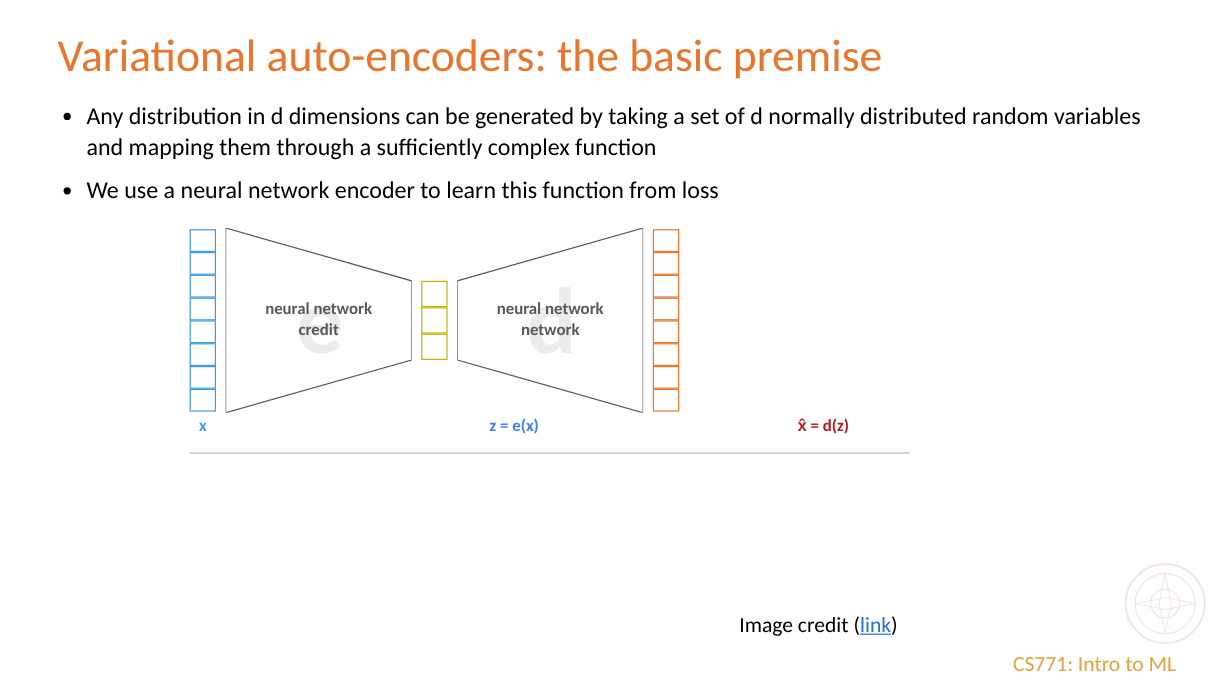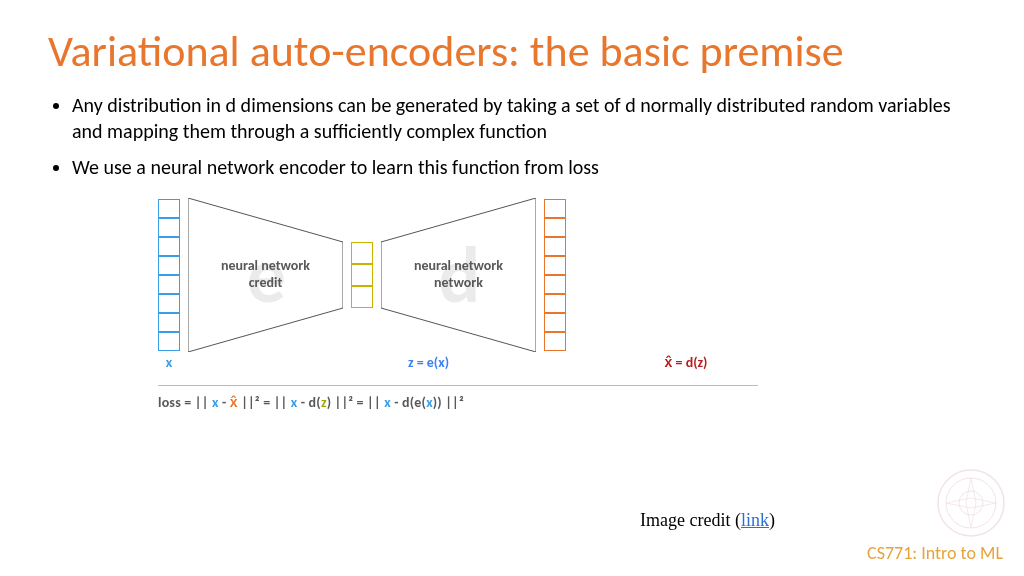--- a/index.html
+++ b/index.html
@@ -10,21 +10,21 @@
     font-family: Calibri, 'Segoe UI', Arial, sans-serif;
     background: #fff;
     position: relative;
     overflow: hidden;
   }
   .slide {
     padding: 24px 48px 0 48px;
   }
   .title {
     color: #e8762d;
-    font-size: 44px;
+    font-size: 38px;
     font-weight: 400;
     margin: 0 0 14px 0;
     font-family: 'Calibri Light', Calibri, sans-serif;
   }
   ul.bullets {
     margin: 0;
     padding-left: 24px;
     font-size: 20px;
     color: #000;
     line-height: 1.3;
@@ -72,26 +72,26 @@
   .lab-xhat { color:#b91c1c; width:90px; margin-left:135px; }
   .hr-line { border:none; border-top:1px solid #bbb; margin:14px 0 8px 0; width:600px; }
   .loss-line {
     font-size:14px; color:#595959; font-weight:700;
     letter-spacing:0.2px;
   }
   .loss-line .x { color:#3b9de6; font-weight:700; }
   .loss-line .xh { color:#e8762d; font-weight:700; }
   .loss-line .z { color:#a6a600; font-weight:700; }
   .credit {
-    position:absolute; left:640px; top:510px;
-    font-size:18px; color:#000;font-family:Liberation Serif, serif;
+    position:absolute; left:616px; top:510px;
+    font-size:18px; color:#000;
   }
   .credit a { color:#2a6fd6; text-decoration:underline; }
   .footer {
-    position:absolute; right:21px; bottom:12px;
+    position:absolute; right:44px; bottom:12px;
     color:#e8a23a; font-size:18px;
   }
   .seal {
     position:absolute; right:18px; bottom:38px;
     width:70px; height:70px; opacity:0.28;
   }
   .seal svg circle, .seal svg path { stroke:#d29aa6; fill:none; }
 </style>
 </head>
 <body>
@@ -150,23 +150,20 @@
           <div class="cell"></div>
           <div class="cell"></div>
         </div>
     </div>
     <div class="labels-row">
       <div class="lab lab-x">x</div>
       <div class="lab lab-z">z = e(x)</div>
       <div class="lab lab-xhat">x̂ = d(z)</div>
     </div>
     <hr class="hr-line">
-    <div class="loss-line">
-      <span>loss   =   || </span><span class="x">x</span><span> - </span><span class="xh">x̂</span><span> ||²   =   || </span><span class="x">x</span><span> - d(</span><span class="z">z</span><span>) ||²   =   || </span><span class="x">x</span><span> - d(e(</span><span class="x">x</span><span>)) ||²</span>
-    </div>
   </div>
 </div>
 
 <div class="credit">
   <span>Image credit (</span><a href="#">link</a><span>)</span>
 </div>
 
 <div class="seal">
   <svg viewBox="0 0 70 70">
     <circle cx="35" cy="35" r="33" stroke-width="1.5"></circle>

